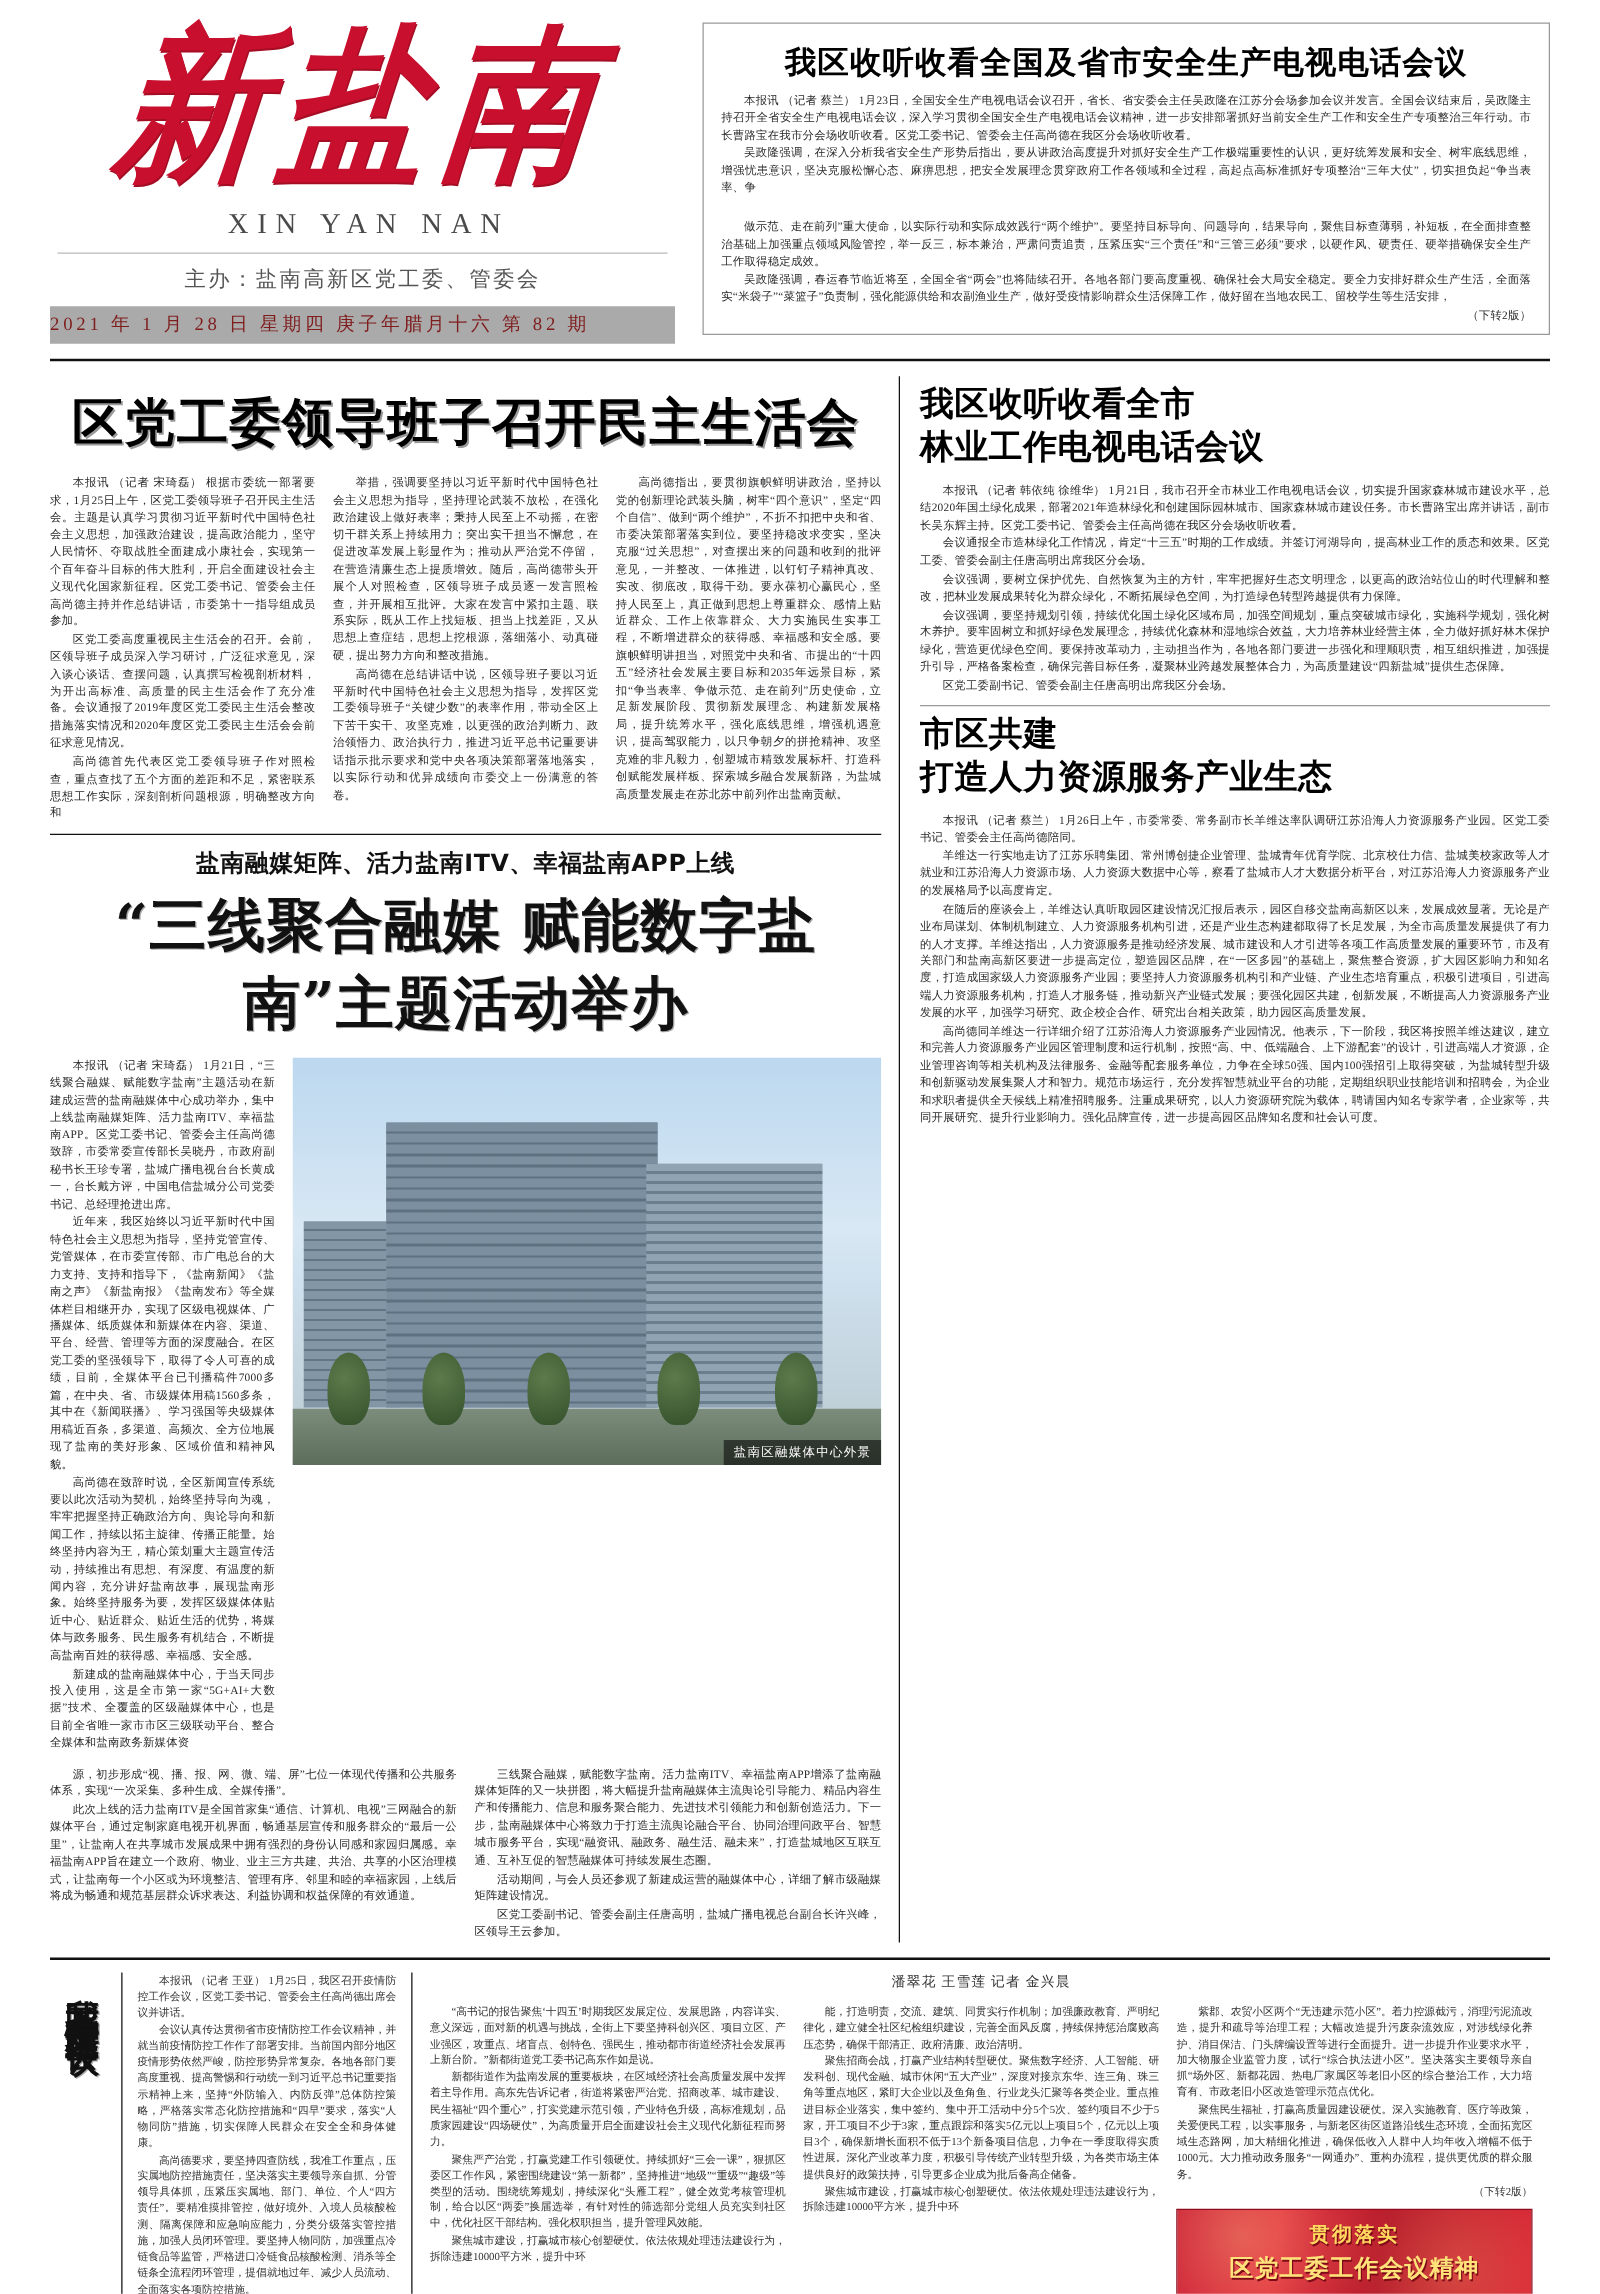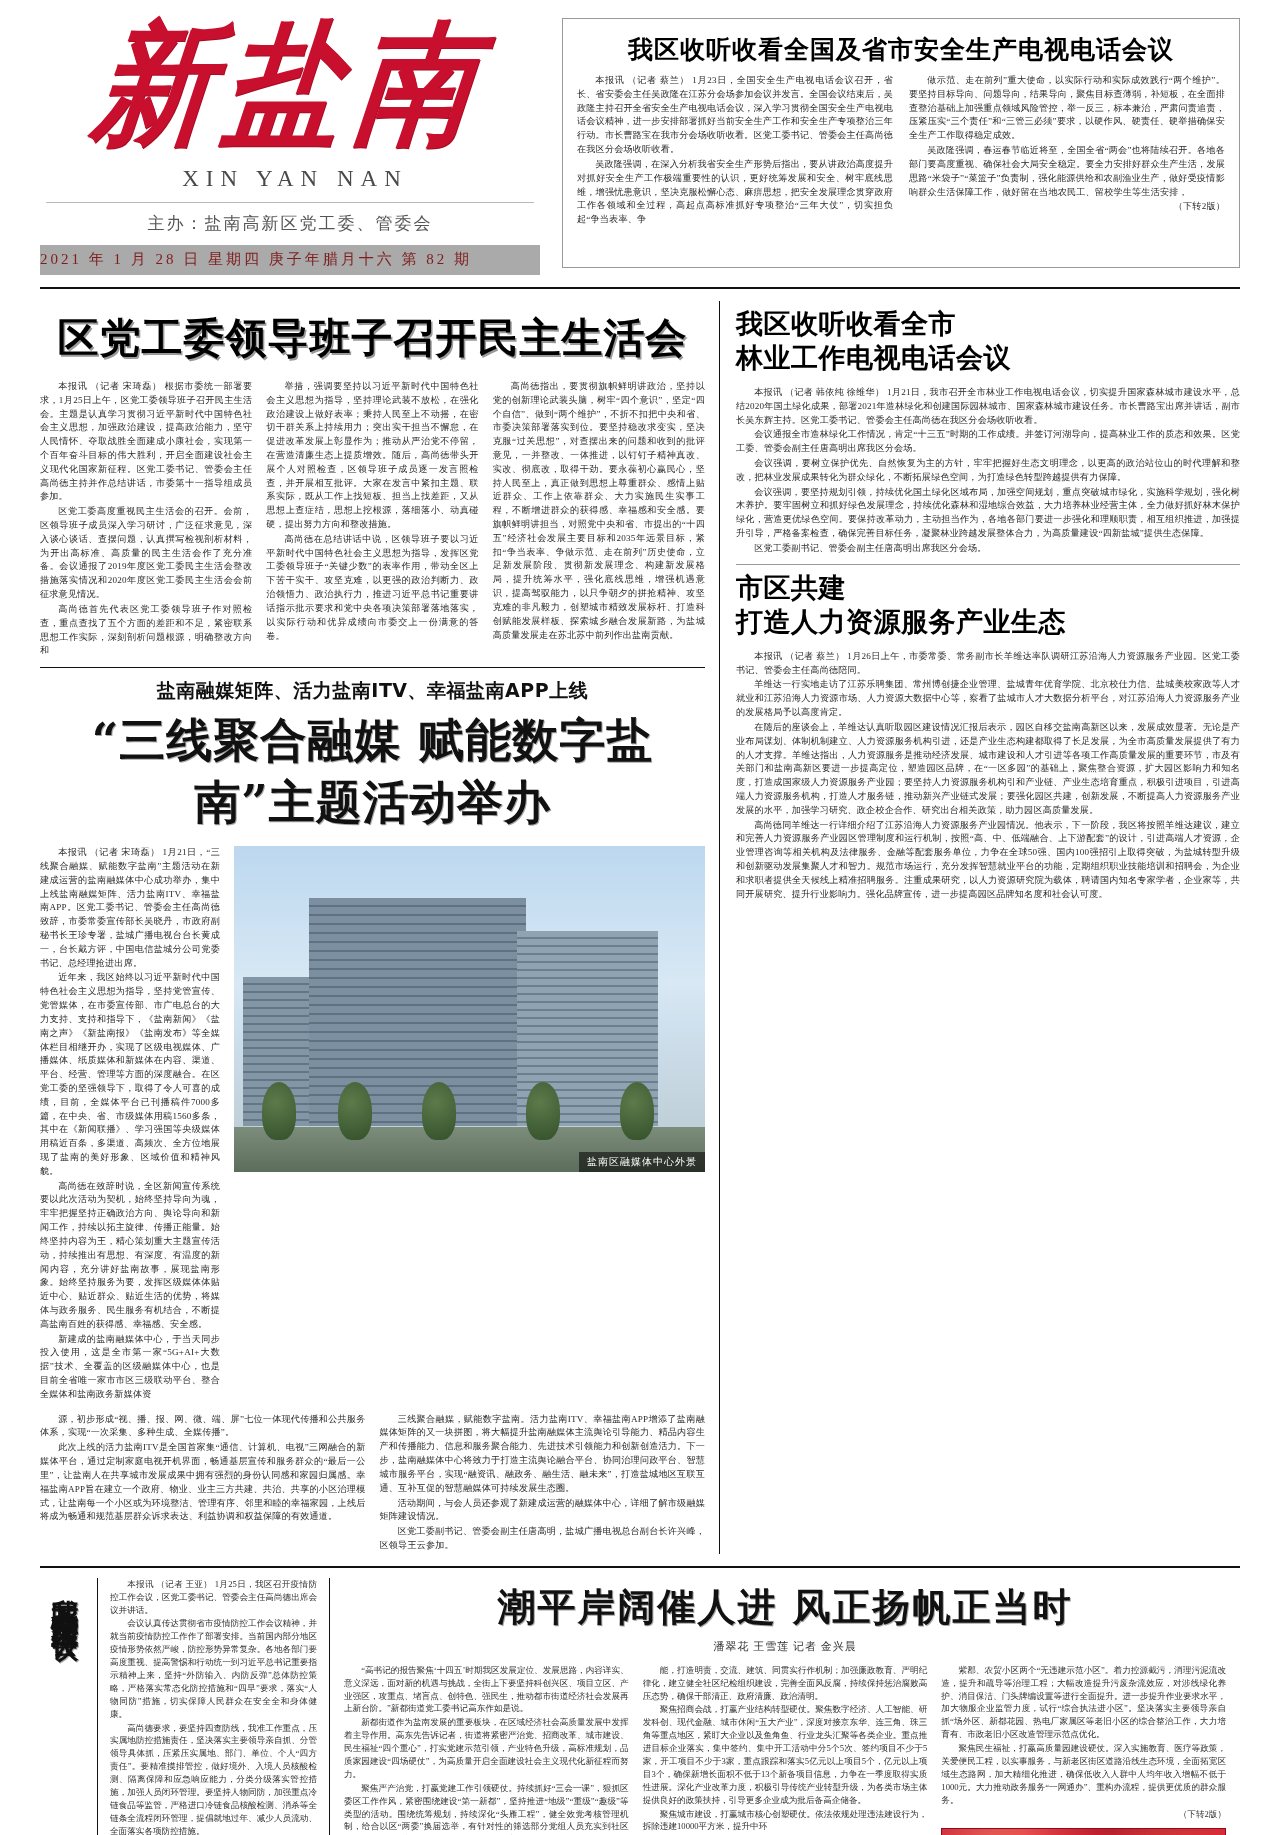--- a/index.html
+++ b/index.html
@@ -67,21 +67,21 @@
   }
   .topbox h2 {
     margin:4px 0 8px 0;
     font-size:25px;
     font-weight:700;
     text-align:center;
     letter-spacing:1px;
     font-family:"DejaVu Serif", serif;
     color:#000;
   }
-  .topbox .cols { display:flex; gap:16px; }
+  .topbox .cols { display:flex; gap:16px;flex-direction:column; }
   .topbox .col { flex:1; }
 
   
   .body-text {
     font-size:9.1px;
     line-height:1.52;
     text-align:justify;
     color:#2a2a2a;
     letter-spacing:0.2px;
   }
@@ -229,21 +229,21 @@
 
     <div class="topbox">
       <h2>我区收听收看全国及省市安全生产电视电话会议</h2>
       <div class="cols">
         <div class="col body-text">
           <p>本报讯 （记者 蔡兰） 1月23日，全国安全生产电视电话会议召开，省长、省安委会主任吴政隆在江苏分会场参加会议并发言。全国会议结束后，吴政隆主持召开全省安全生产电视电话会议，深入学习贯彻全国安全生产电视电话会议精神，进一步安排部署抓好当前安全生产工作和安全生产专项整治三年行动。市长曹路宝在我市分会场收听收看。区党工委书记、管委会主任高尚德在我区分会场收听收看。</p>
           <p>吴政隆强调，在深入分析我省安全生产形势后指出，要从讲政治高度提升对抓好安全生产工作极端重要性的认识，更好统筹发展和安全、树牢底线思维，增强忧患意识，坚决克服松懈心态、麻痹思想，把安全发展理念贯穿政府工作各领域和全过程，高起点高标准抓好专项整治“三年大仗”，切实担负起“争当表率、争</p>
         </div>
         <div class="col body-text">
           <p>做示范、走在前列”重大使命，以实际行动和实际成效践行“两个维护”。要坚持目标导向、问题导向，结果导向，聚焦目标查薄弱，补短板，在全面排查整治基础上加强重点领域风险管控，举一反三，标本兼治，严肃问责追责，压紧压实“三个责任”和“三管三必须”要求，以硬作风、硬责任、硬举措确保安全生产工作取得稳定成效。</p>
-          <p>吴政隆强调，春运春节临近将至，全国全省“两会”也将陆续召开。各地各部门要高度重视、确保社会大局安全稳定。要全力安排好群众生产生活，发展思路“米袋子”“菜篮子”负责制，强化能源供给和农副渔业生产，做好受疫情影响群众生活保障工作，做好留在当地农民工、留校学生等生活安排，</p>
+          <p>吴政隆强调，春运春节临近将至，全国全省“两会”也将陆续召开。各地各部门要高度重视、确保社会大局安全稳定。要全力安排好群众生产生活，全面落实“米袋子”“菜篮子”负责制，强化能源供给和农副渔业生产，做好受疫情影响群众生活保障工作，做好留在当地农民工、留校学生等生活安排，</p>
           <p class="jump" style="text-indent:0">（下转2版）</p>
         </div>
       </div>
     </div>
   </div>
 
   <div class="hr-thick"></div>
 
   <div class="main-grid">
 
@@ -353,21 +353,20 @@
     <div style="flex:0 0 232px; padding:0 12px; border-right:1px solid #111;">
       <div class="tiny">
         <p>本报讯 （记者 王亚） 1月25日，我区召开疫情防控工作会议，区党工委书记、管委会主任高尚德出席会议并讲话。</p>
         <p>会议认真传达贯彻省市疫情防控工作会议精神，并就当前疫情防控工作作了部署安排。当前国内部分地区疫情形势依然严峻，防控形势异常复杂。各地各部门要高度重视、提高警惕和行动统一到习近平总书记重要指示精神上来，坚持“外防输入、内防反弹”总体防控策略，严格落实常态化防控措施和“四早”要求，落实“人物同防”措施，切实保障人民群众在安全全和身体健康。</p>
         <p>高尚德要求，要坚持四查防线，我准工作重点，压实属地防控措施责任，坚决落实主要领导亲自抓、分管领导具体抓，压紧压实属地、部门、单位、个人“四方责任”。要精准摸排管控，做好境外、入境人员核酸检测、隔离保障和应急响应能力，分类分级落实管控措施，加强人员闭环管理。要坚持人物同防，加强重点冷链食品等监管，严格进口冷链食品核酸检测、消杀等全链条全流程闭环管理，提倡就地过年、减少人员流动、全面落实各项防控措施。</p>
         <p>区领导唐高明、陆继刚、朱国成、祖成江、潘迎华、周志成、李佩建、侯晓飞参加。</p>
       </div>
     </div>
 
     <div class="bottom-mid">
-      <div class="head-3">潮平岸阔催人进  风正扬帆正当时</div>
       <div class="byline">潘翠花 王雪莲 记者 金兴晨</div>
 
       <div class="cols3">
         <div class="tiny">
           <p>“高书记的报告聚焦‘十四五’时期我区发展定位、发展思路，内容详实、意义深远，面对新的机遇与挑战，全街上下要坚持科创兴区、项目立区、产业强区，攻重点、堵盲点、创特色、强民生，推动都市街道经济社会发展再上新台阶。”新都街道党工委书记高东作如是说。</p>
           <p>新都街道作为盐南发展的重要板块，在区域经济社会高质量发展中发挥着主导作用。高东先告诉记者，街道将紧密严治党、招商改革、城市建设、民生福祉“四个重心”，打实党建示范引领，产业特色升级，高标准规划，品质家园建设“四场硬仗”，为高质量开启全面建设社会主义现代化新征程而努力。</p>
           <p>聚焦严产治党，打赢党建工作引领硬仗。持续抓好“三会一课”，狠抓区委区工作作风，紧密围绕建设“第一新都”，坚持推进“地级”“重级”“趣级”等类型的活动。围绕统筹规划，持续深化“头雁工程”，健全效党考核管理机制，给合以区“两委”换届选举，有针对性的筛选部分党组人员充实到社区中，优化社区干部结构。强化权职担当，提升管理风效能。</p>
           <p>聚焦城市建设，打赢城市核心创塑硬仗。依法依规处理违法建设行为，拆除违建10000平方米，提升中环</p>
         </div>
         <div class="tiny">

